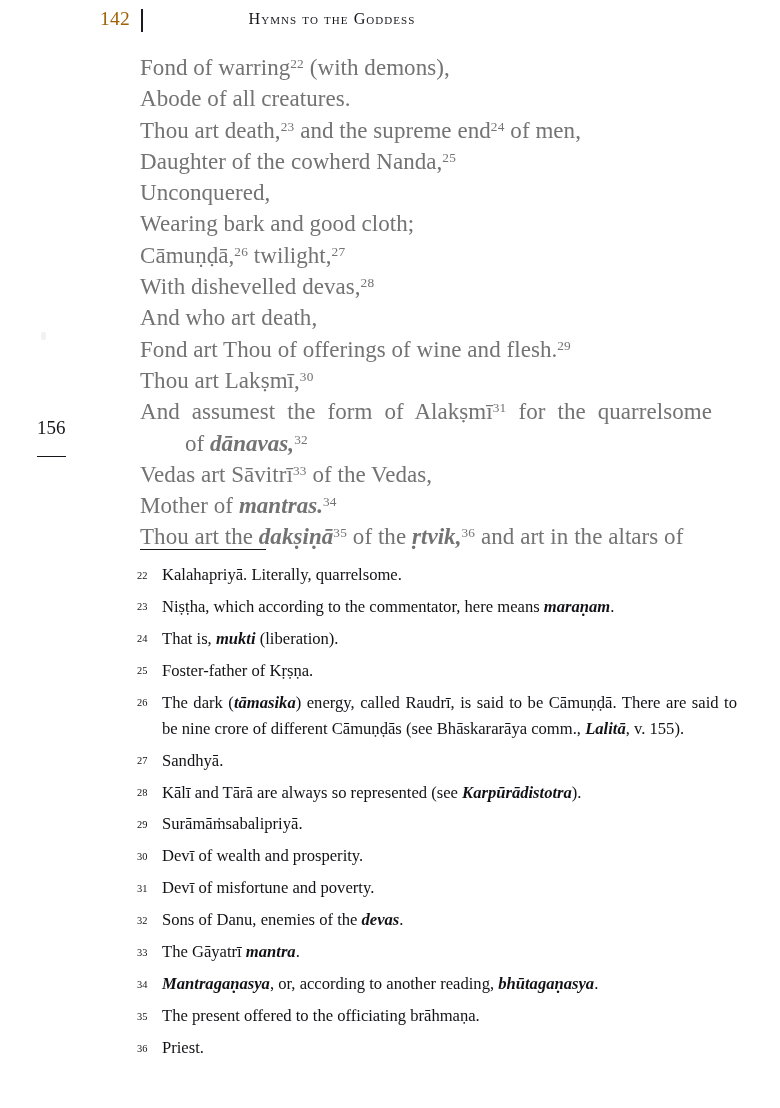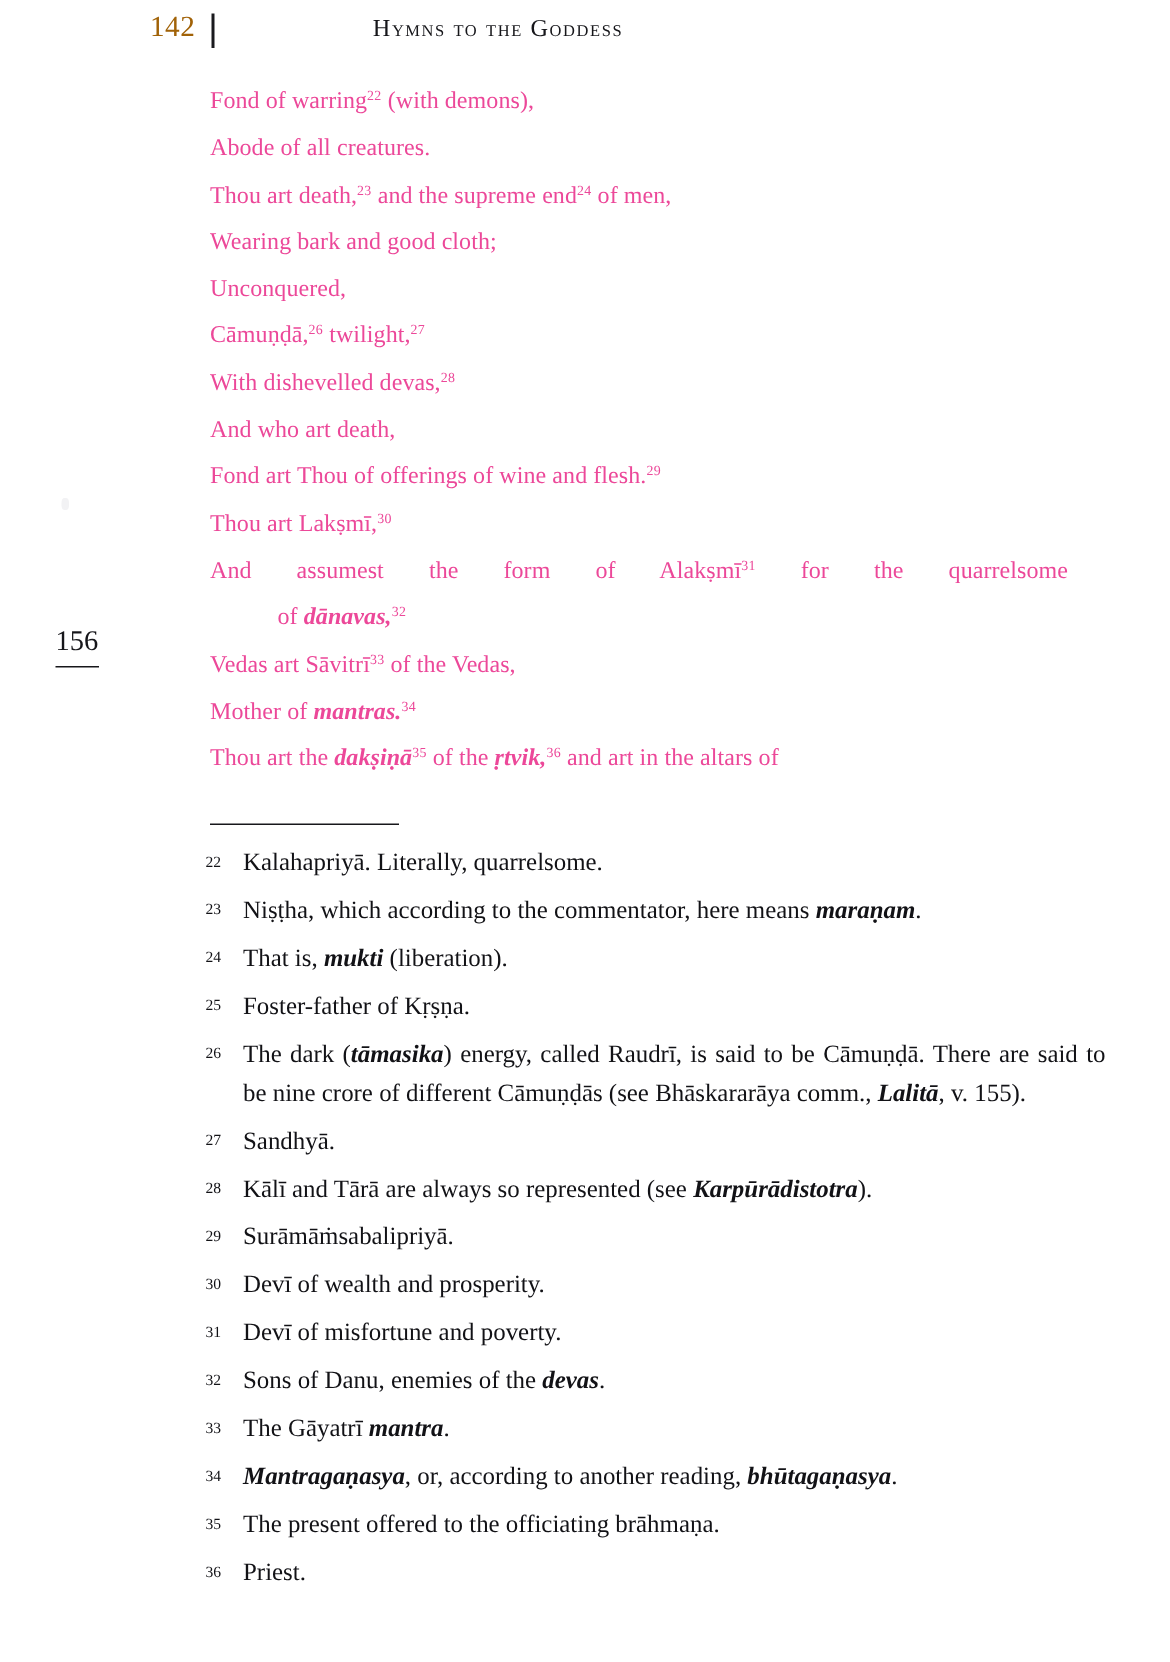--- a/index.html
+++ b/index.html
@@ -60,35 +60,35 @@
   }
 
   
   .marginal {
     position: absolute;
     left: 37px;
     top: 418px;
     font-size: 19px;
     color: #16161a;
     border-bottom: 1.5px solid #16161a;
-    padding-bottom: 6px;
+    padding-bottom: 18px;
     line-height: 1.05;
   }
 
   
   .verse {
     position: absolute;
     left: 140px;
     top: 52px;
     width: 572px;
   }
   .vline {
-    font-size: 16px;
+    font-size: 23px;
     line-height: 31.3px;
-    color: #ec4899;
+    color: #737373;
     white-space: pre-wrap;
     letter-spacing: 0.05px;
   }
   .vline.justify {
     text-align: justify;
     text-align-last: justify;
   }
   .vline.indent {
     padding-left: 45px;
   }
@@ -168,24 +168,25 @@
   <div class="marginal">156</div>
 
   <div class="verse">
 
     <div class="vline"><span>Fond of warring</span><sup>22</sup><span> (with demons),</span></div>
 
     <div class="vline"><span>Abode of all creatures.</span></div>
 
     <div class="vline"><span>Thou art death,</span><sup>23</sup><span> and the supreme end</span><sup>24</sup><span> of men,</span></div>
 
+    <div class="vline"><span>Daughter of the cowherd Nanda,</span><sup>25</sup></div>
+
+    <div class="vline"><span>Unconquered,</span></div>
 
     <div class="vline"><span>Wearing bark and good cloth;</span></div>
-
-    <div class="vline"><span>Unconquered,</span></div>
 
     <div class="vline"><span>Cāmuṇḍā,</span><sup>26</sup><span> twilight,</span><sup>27</sup></div>
 
     <div class="vline"><span>With dishevelled devas,</span><sup>28</sup></div>
 
     <div class="vline"><span>And who art death,</span></div>
 
     <div class="vline"><span>Fond art Thou of offerings of wine and flesh.</span><sup>29</sup></div>
 
     <div class="vline"><span>Thou art Lakṣmī,</span><sup>30</sup></div>

